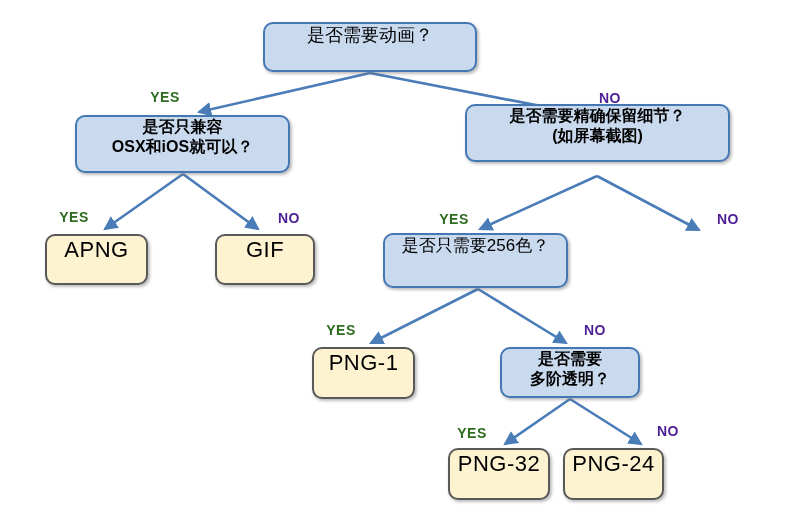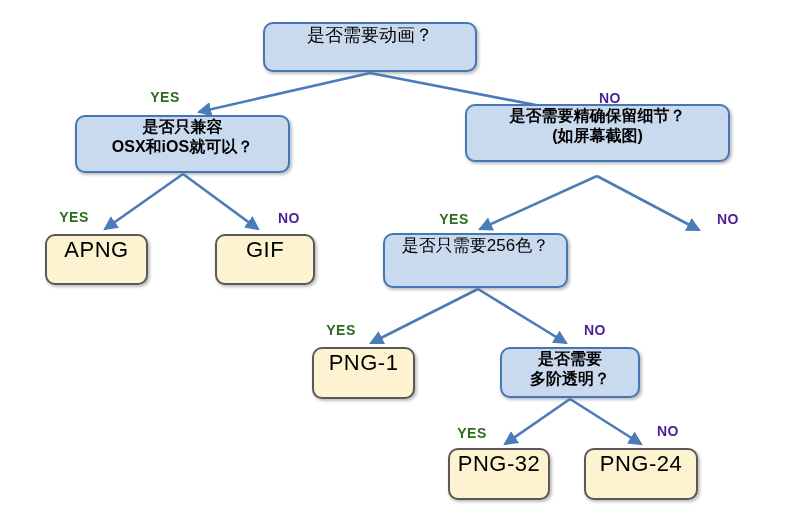--- a/index.html
+++ b/index.html
@@ -67,21 +67,21 @@
   #n-animation { left: 263px; top: 22px;  width: 214px; height: 50px; }
   #n-compat    { left: 75px;  top: 115px; width: 215px; height: 58px; }
   #n-detail    { left: 465px; top: 104px; width: 265px; height: 58px; }
   #n-apng      { left: 45px;  top: 234px; width: 103px; height: 51px; }
   #n-gif       { left: 215px; top: 234px; width: 100px; height: 51px; }
   #n-colors256 { left: 383px; top: 233px; width: 185px; height: 55px; }
   #n-jpeg      { left: 657px; top: 235px; width: 100px; height: 50px; }
   #n-png8      { left: 312px; top: 347px; width: 103px; height: 52px; }
   #n-alpha     { left: 500px; top: 347px; width: 140px; height: 51px; }
   #n-png32     { left: 448px; top: 448px; width: 102px; height: 52px; }
-  #n-png24     { left: 584px; top: 448px; width: 114px; height: 52px; }
+  #n-png24     { left: 563px; top: 448px; width: 101px; height: 52px; }
 
   
   #lbl-yes-1 { left: 165px; top: 97px;  }
   #lbl-no-1  { left: 610px; top: 98px;  }
   #lbl-yes-2 { left: 74px;  top: 217px; }
   #lbl-no-2  { left: 289px; top: 218px; }
   #lbl-yes-3 { left: 454px; top: 219px; }
   #lbl-no-3  { left: 728px; top: 219px; }
   #lbl-yes-4 { left: 341px; top: 330px; }
   #lbl-no-4  { left: 595px; top: 330px; }

